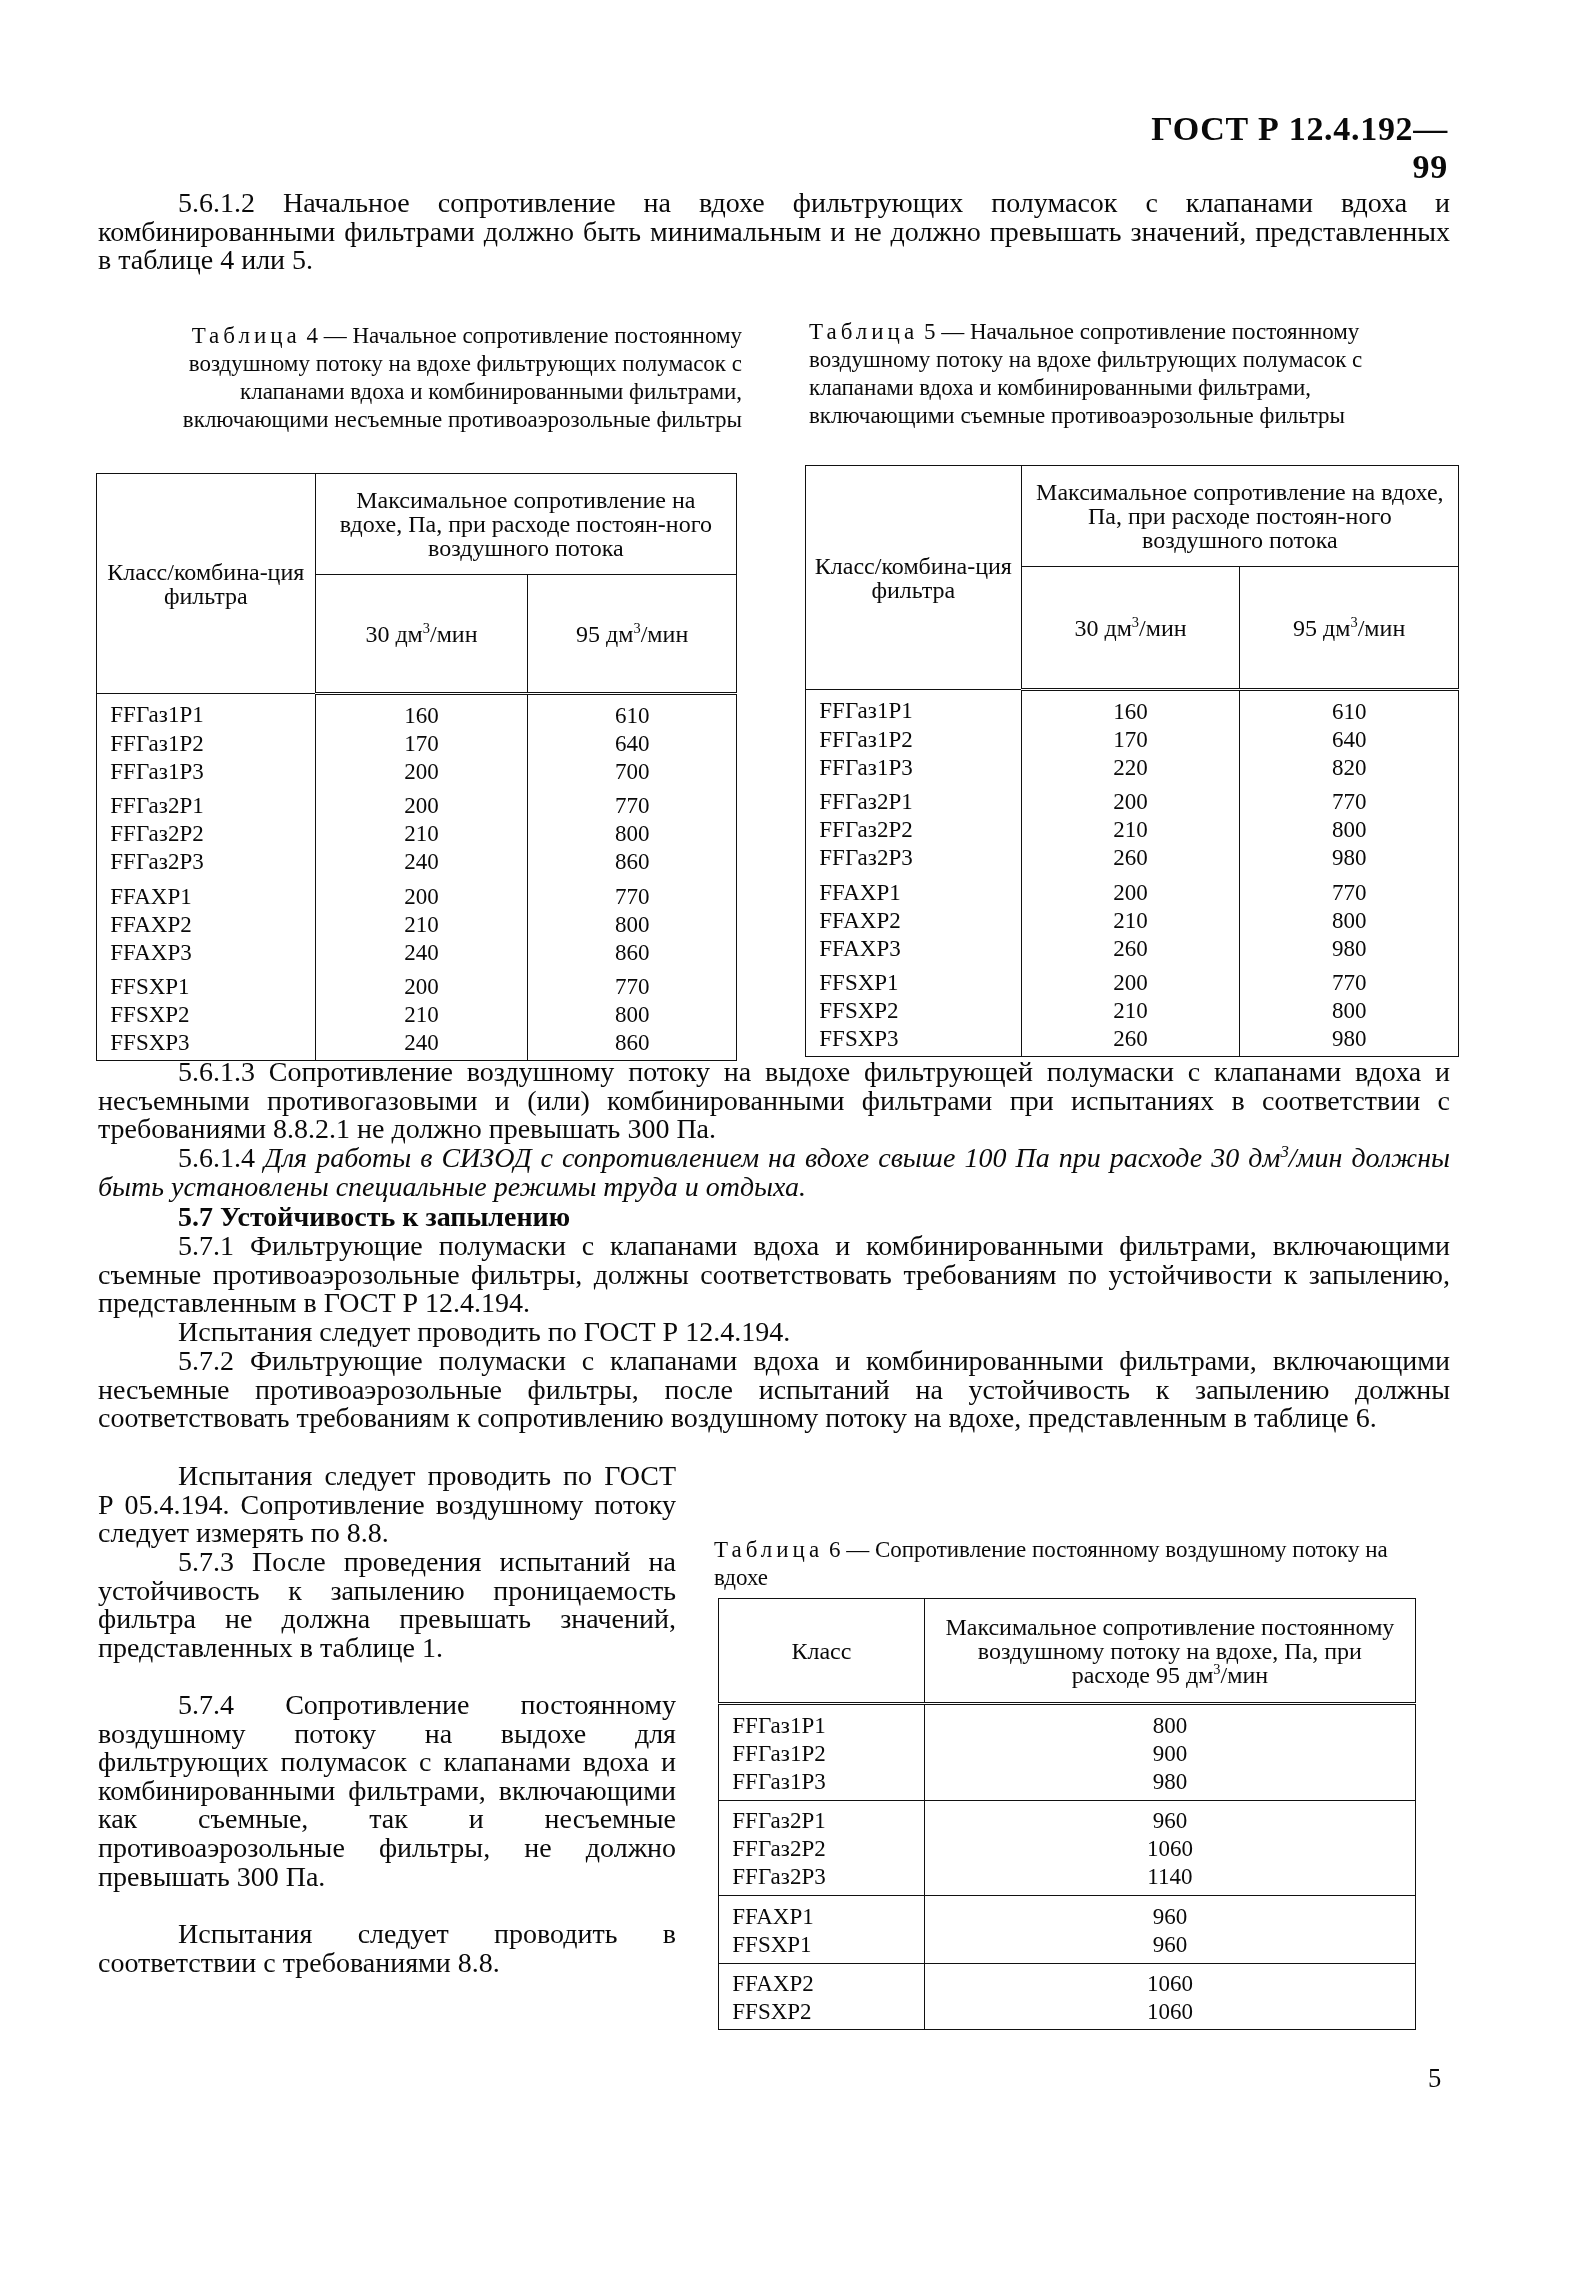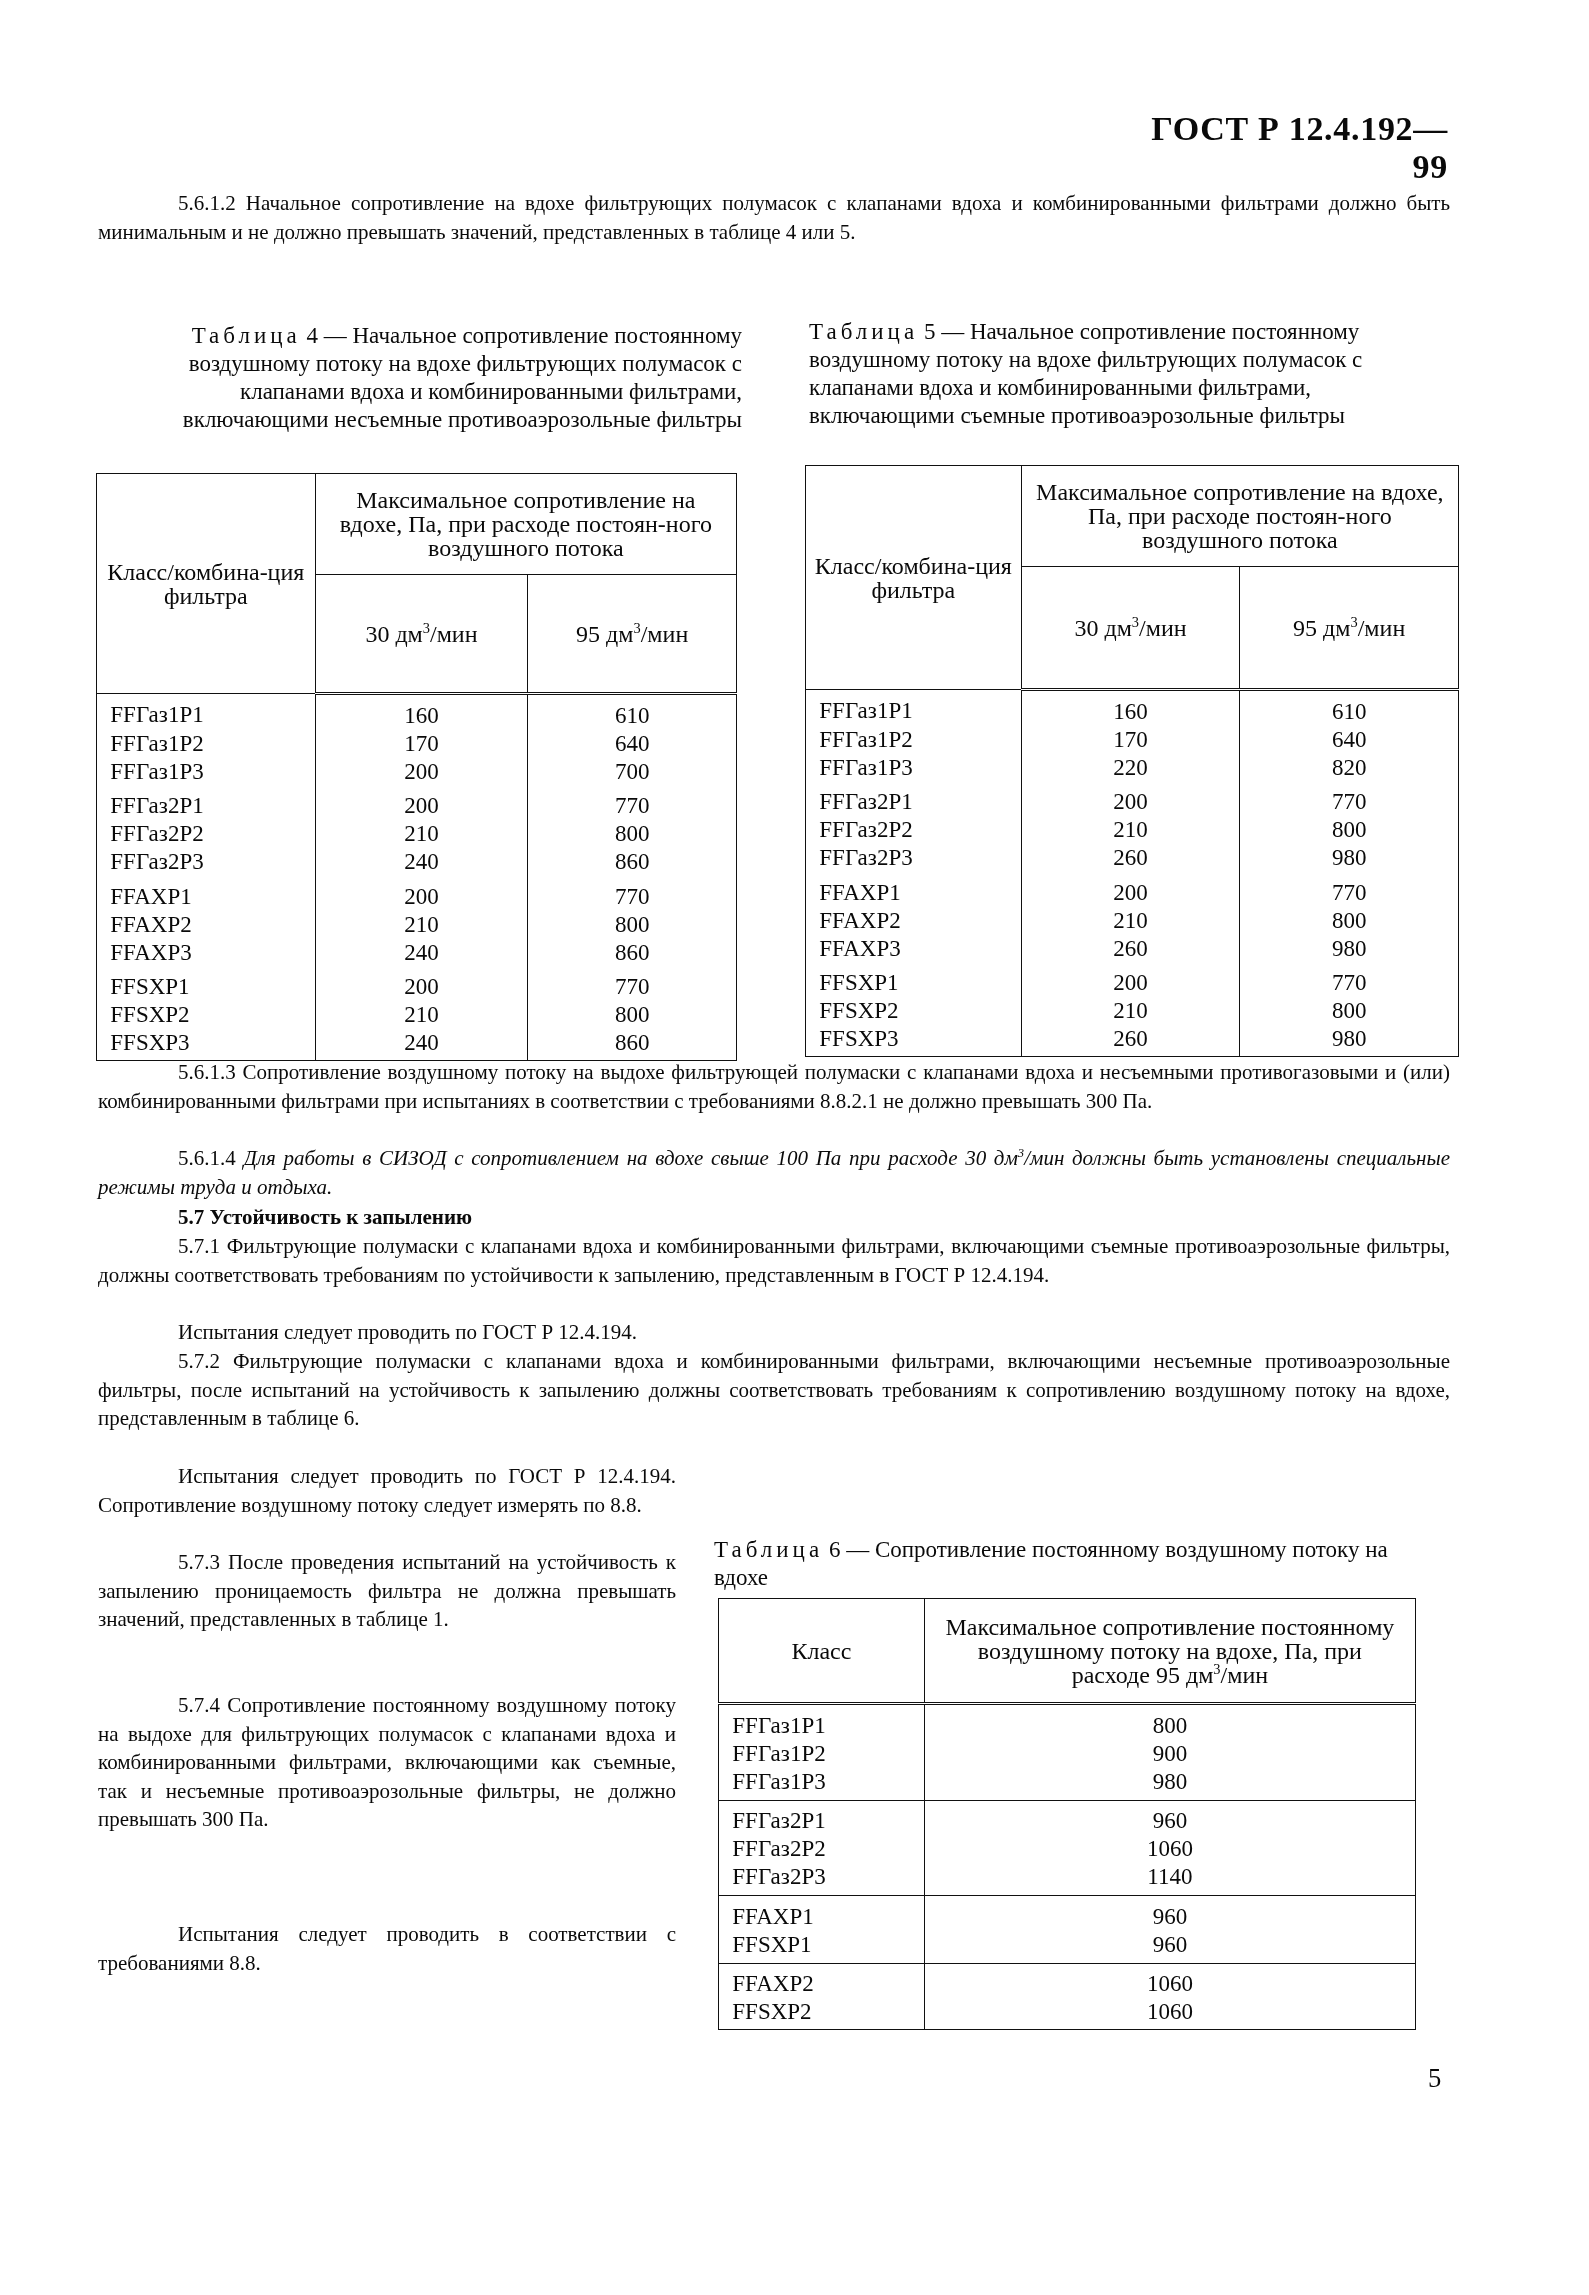--- a/index.html
+++ b/index.html
@@ -7,21 +7,21 @@
     width: 1589px; height: 2295px; position: relative; overflow: hidden;
     font-family: "Liberation Serif", "DejaVu Serif", serif;
     color: #0a0a0a;
   }
   .abs { position: absolute; }
   .header {
     left: 1129px; top: 110px; width: 319px; text-align: right;
     font-weight: bold; font-size: 34px; letter-spacing: 0.7px;
   }
   .para {
-    font-size: 21px; line-height: 28.6px; text-align: justify;
+    font-size: 28px; line-height: 28.6px; text-align: justify;
     text-align-last: left;
   }
   .para .indent { display: inline-block; width: 80px; }
   .italic { font-style: italic; }
   .bold { font-weight: bold; }
   .caption { font-size: 23px; line-height: 28px; }
   .caption .tl { letter-spacing: 4px; }
   table.gost {
     border-collapse: collapse; font-size: 23px; position: absolute;
   }
@@ -234,21 +234,21 @@
 <div class="abs para" style="left:98px; top:1232px; width:1352px;">
   <span class="indent"></span><span>5.7.1</span>&nbsp;<span>Фильтрующие полумаски с клапанами вдоха и комбинированными фильтрами, включающими съемные противоаэрозольные фильтры, должны соответствовать требованиям по устойчивости к запылению, представленным в ГОСТ Р 12.4.194.</span>
 </div>
 <div class="abs para" style="left:178px; top:1318px; width:1262px;">Испытания следует проводить по ГОСТ Р 12.4.194.</div>
 
 <div class="abs para" style="left:98px; top:1347px; width:1352px;">
   <span class="indent"></span><span>5.7.2</span>&nbsp;<span>Фильтрующие полумаски с клапанами вдоха и комбинированными фильтрами, включающими несъемные противоаэрозольные фильтры, после испытаний на устойчивость к запылению должны соответствовать требованиям к сопротивлению воздушному потоку на вдохе, представленным в таблице 6.</span>
 </div>
 
 <div class="abs para" style="left:98px; top:1462px; width:578px;">
-  <span class="indent"></span><span>Испытания следует проводить по ГОСТ Р 12.4.194. Сопротивление воздушному потоку следует измерять по 8.8.</span>
+  <span class="indent"></span><span>Испытания следует проводить по ГОСТ Р 05.4.194. Сопротивление воздушному потоку следует измерять по 8.8.</span>
 </div>
 <div class="abs para" style="left:98px; top:1548px; width:578px;">
   <span class="indent"></span><span>5.7.3</span>&nbsp;<span>После проведения испытаний на устойчивость к запылению проницаемость фильтра не должна превышать значений, представленных в таблице 1.</span>
 </div>
 <div class="abs para" style="left:98px; top:1691px; width:578px;">
   <span class="indent"></span><span>5.7.4</span>&nbsp;<span>Сопротивление постоянному воздушному потоку на выдохе для фильтрующих полумасок с клапанами вдоха и комбинированными фильтрами, включающими как съемные, так и несъемные противоаэрозольные фильтры, не должно превышать 300 Па.</span>
 </div>
 <div class="abs para" style="left:98px; top:1920px; width:578px;">
   <span class="indent"></span><span>Испытания следует проводить в соответствии с требованиями 8.8.</span>
 </div>

